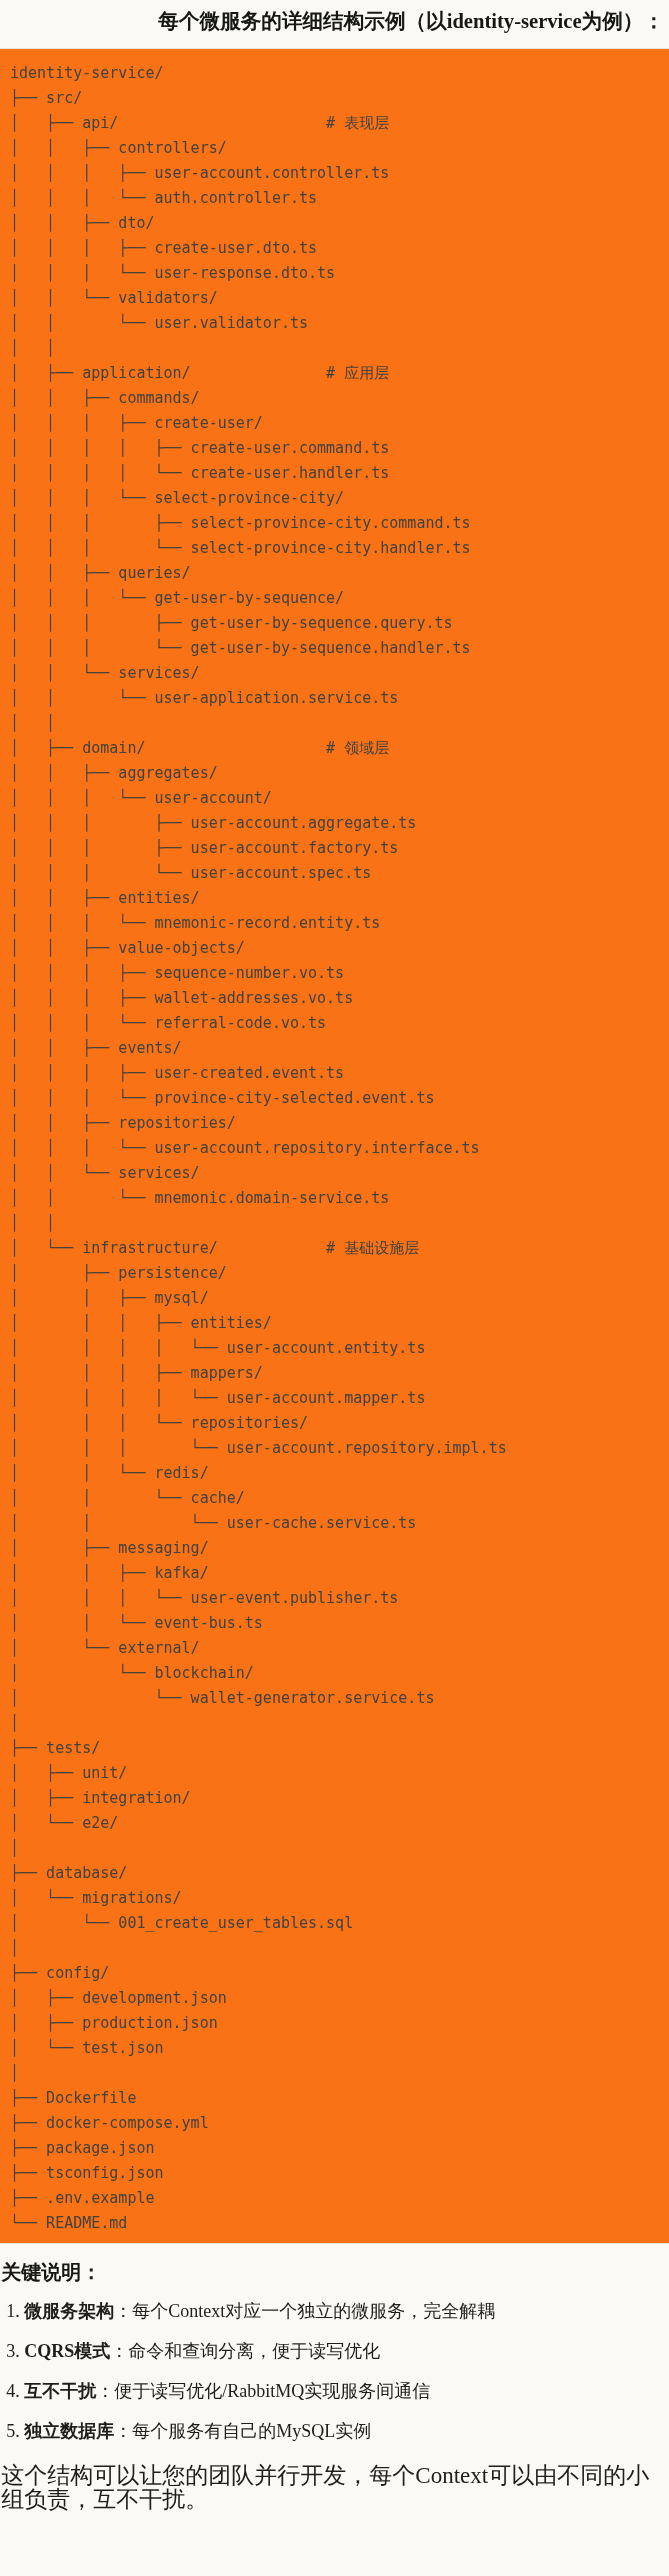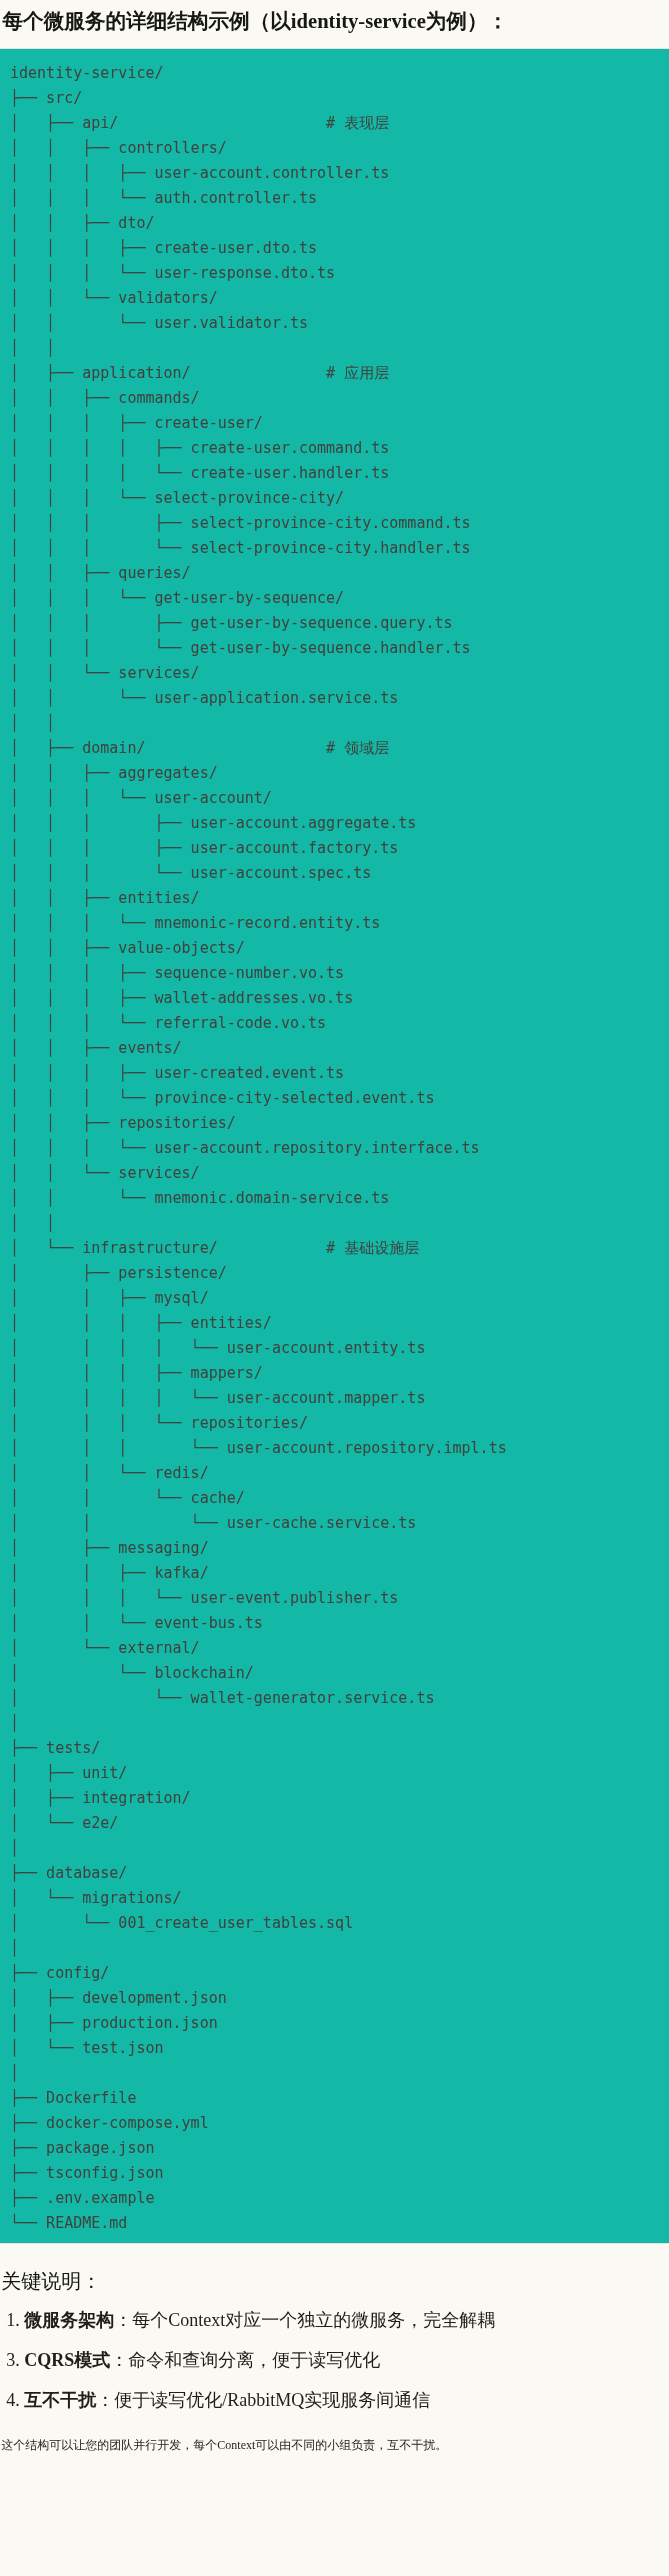--- a/index.html
+++ b/index.html
@@ -11,54 +11,55 @@
   }
   .page { width: 669px; }
 
   .doc-title {
     font-size: 20.6px;
     font-weight: 700;
     line-height: 27.5px;
     margin: 0;
     padding: 8.1px 5px 12px 2.5px;
     color: #171714;
+    text-align: right;
   }
 
   .code-block {
-    background: #14b8a6;
+    background: #f97316;
     border-top: 0.6px solid #e2e1dd;
     border-bottom: 0.6px solid #e2e1dd;
     padding: 12px 6.3px 7.5px 10px;
   }
   .code-block pre {
     margin: 0;
     font-family: "DejaVu Sans Mono", monospace;
     font-size: 15px;
     line-height: 25px;
     color: #41413d;
     white-space: pre;
   }
 
   .notes { padding: 16.3px 1.3px 8.8px 1.3px; }
   .notes-heading {
     font-size: 20px;
-    font-weight: 400;
+    font-weight: 700;
     line-height: 25px;
-    margin: 9px 0 15px 0;
+    margin: 0 0 15px 0;
     color: #171714;
   }
   .note-item {
     font-size: 18px;
     line-height: 22.5px;
     margin: 0 0 17.5px 5px;
   }
   .note-num { margin-right: 4.4px; }
   .note-term { font-weight: 700; }
   .footer-para {
-    font-size: 12px;
+    font-size: 23px;
     line-height: 24px;
     margin: 21px 0 0 0;
   }
 </style>
 </head>
 <body>
 
 <div class="page">
 
   <h3 class="doc-title">每个微服务的详细结构示例（以identity-service为例）：</h3>
@@ -163,19 +164,22 @@
 
 
     <div class="note-item">
       <span class="note-num">3.</span><span class="note-term">CQRS模式</span><span class="note-colon">：</span><span class="note-text">命令和查询分离，便于读写优化</span>
     </div>
 
     <div class="note-item">
       <span class="note-num">4.</span><span class="note-term">互不干扰</span><span class="note-colon">：</span><span class="note-text">便于读写优化/RabbitMQ实现服务间通信</span>
     </div>
 
+    <div class="note-item">
+      <span class="note-num">5.</span><span class="note-term">独立数据库</span><span class="note-colon">：</span><span class="note-text">每个服务有自己的MySQL实例</span>
+    </div>
 
 
     <p class="footer-para">这个结构可以让您的团队并行开发，每个Context可以由不同的小组负责，互不干扰。</p>
 
   </div>
 </div>
 
 
 </body></html>

